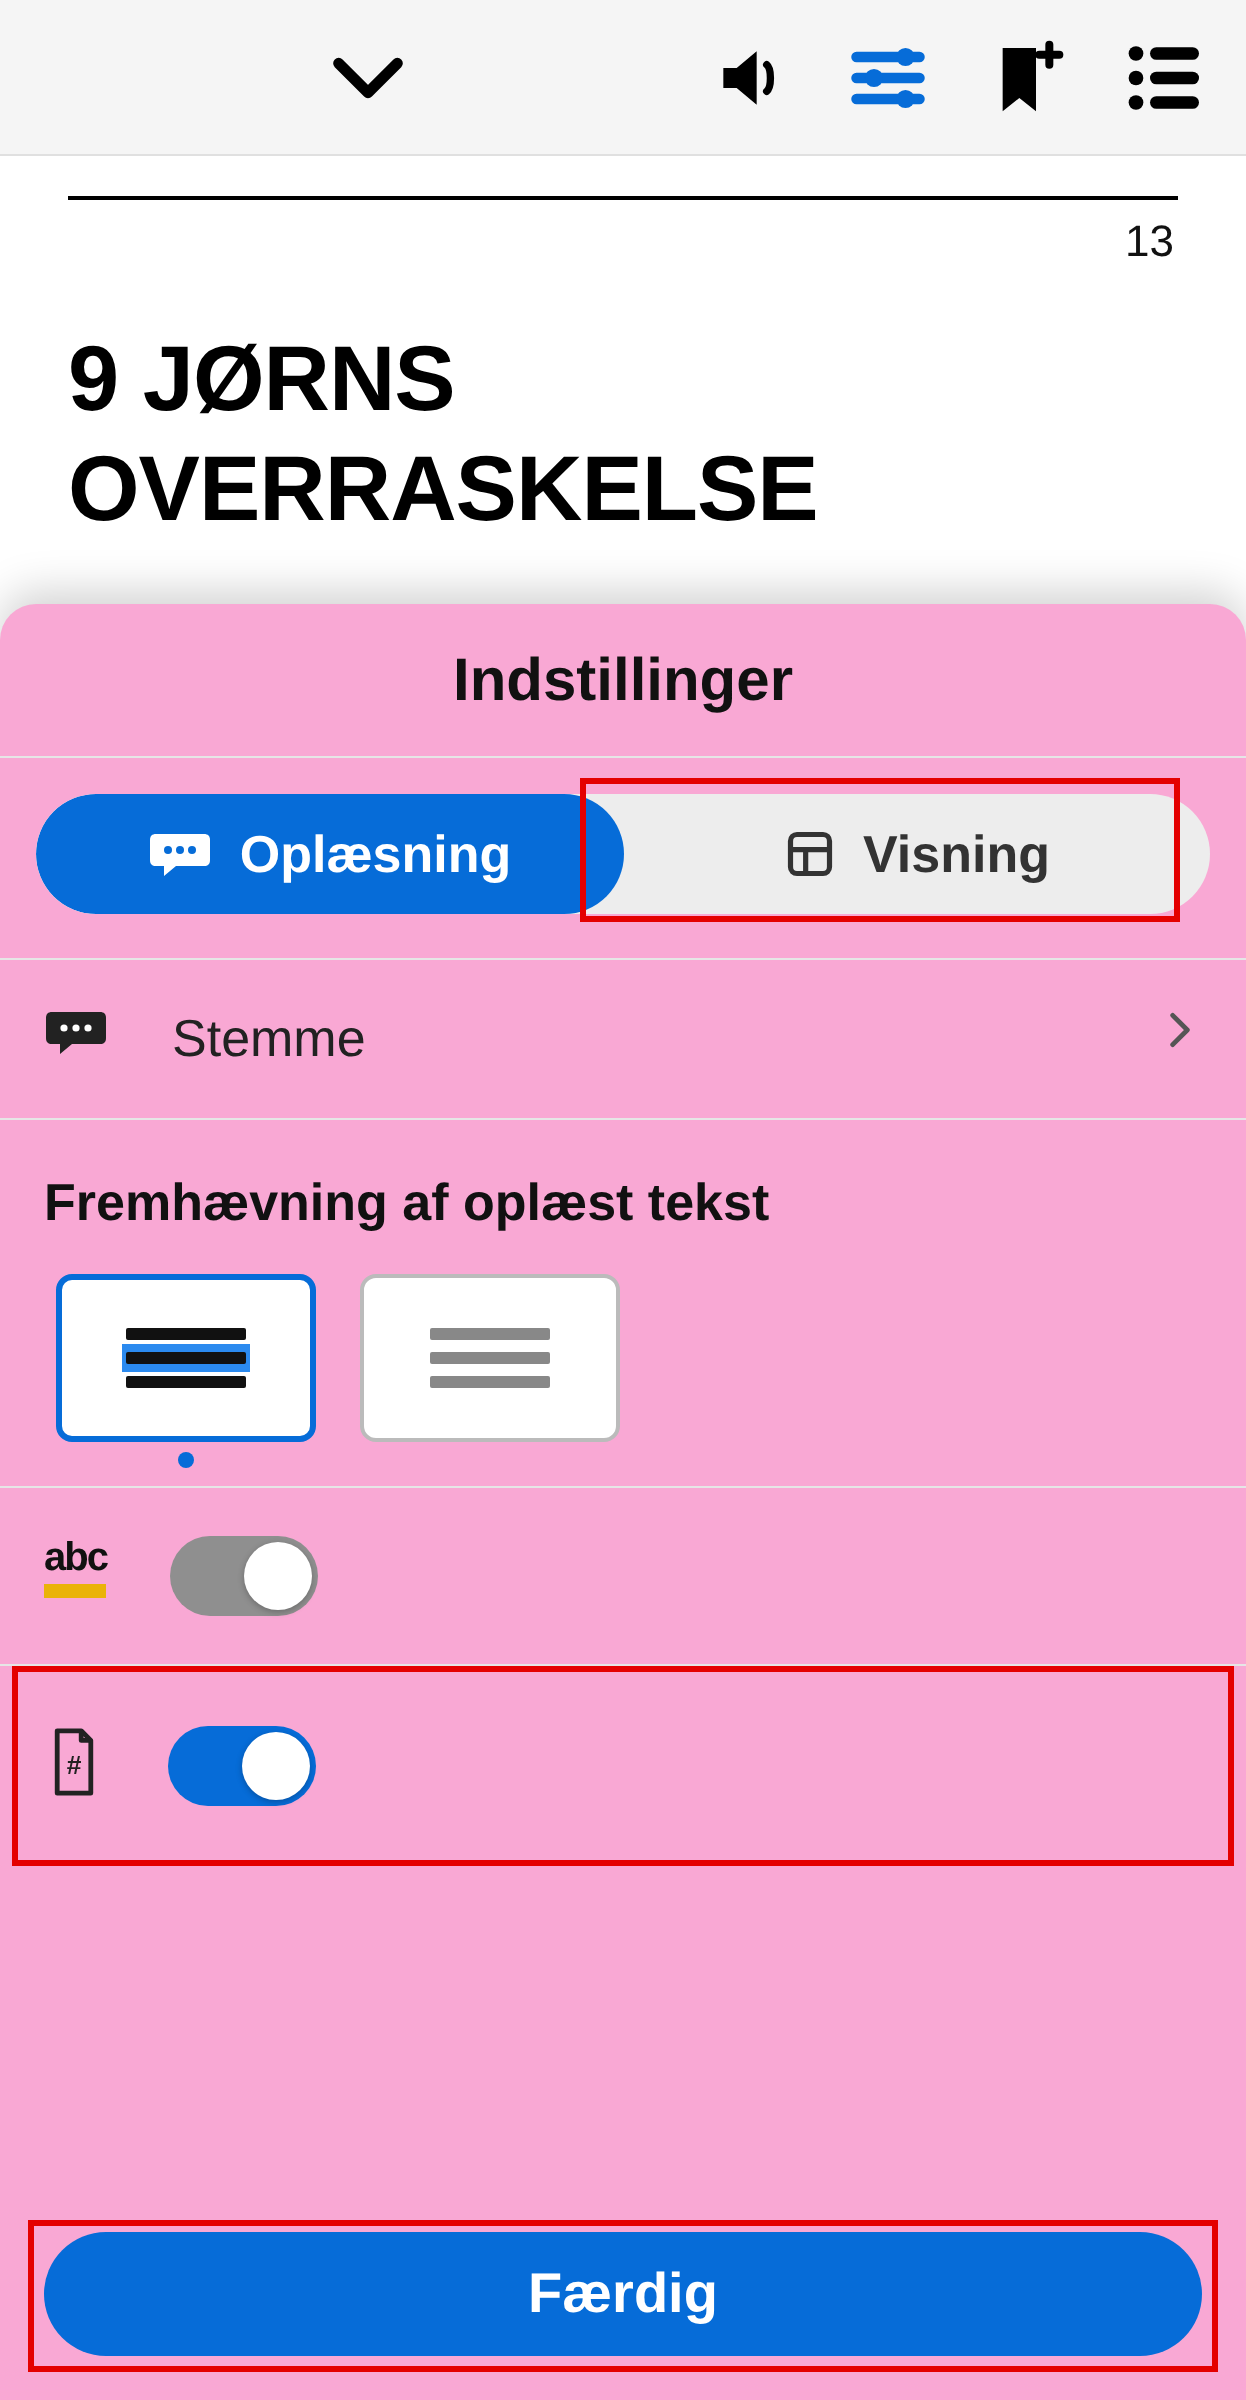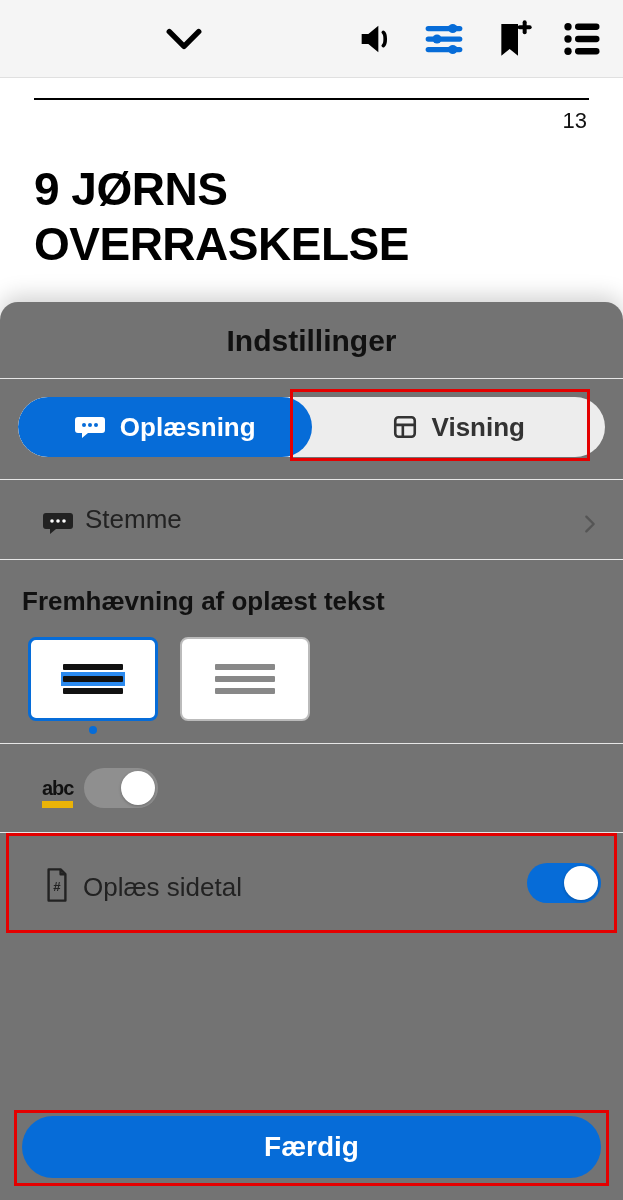--- a/index.html
+++ b/index.html
@@ -42,21 +42,21 @@
       font-size: 46px;
       font-weight: 800;
       line-height: 1.2;
       color: #000;
       letter-spacing: -0.5px;
     }
     .sheet {
       position: absolute;
       left: 0; right: 0; bottom: 0;
       top: 302px;
-      background: #737373;
+      background: #f9a8d4;
       border-top-left-radius: 18px;
       border-top-right-radius: 18px;
       box-shadow: 0 -6px 22px rgba(0,0,0,0.18);
       display: flex;
       flex-direction: column;
     }
     .sheet-title {
       text-align: center;
       font-size: 30px;
       font-weight: 700;
@@ -85,24 +85,23 @@
       cursor: pointer;
       height: 100%;
     }
     .seg-item.active {
       background: #066cd8;
       color: #fff;
       border-radius: 34px;
     }
     .row {
       display: flex;
-      align-items: flex-end;
+      align-items: flex-start;
       padding: 24px 22px;
-      gap: 11px;
-      margin-left: 20px;
+      gap: 32px;
     }
     .row-label {
       font-size: 26px;
       color: #222;
       flex: 1;
     }
     .section-title {
       font-size: 26px;
       font-weight: 700;
       padding: 26px 22px 20px;
@@ -324,21 +323,20 @@
 
   <div class="divider"></div>
 
   <div style="position:relative;">
     <div class="row" style="padding-top:30px; padding-bottom:30px;">
       <svg width="30" height="36" viewBox="0 0 24 30">
           <path d="M5 2h10l4 4v22H5V2z" stroke="#222" stroke-width="2" fill="none" stroke-linejoin="round"></path>
           <path d="M15 2v4h4" stroke="#222" stroke-width="2" fill="none" stroke-linejoin="round"></path>
           <text x="12" y="20" text-anchor="middle" font-size="11" font-weight="700" fill="#222">#</text>
         </svg>
-      <div class="row-label">Oplæs sidetal</div>
       <div class="toggle on">
           <div class="knob"></div>
         </div>
     </div>
     <div class="red-box" style="left:6px; right:6px; top:0; bottom:0;"></div>
   </div>
 
   <div class="spacer"></div>
 
   <div style="position:relative;">

